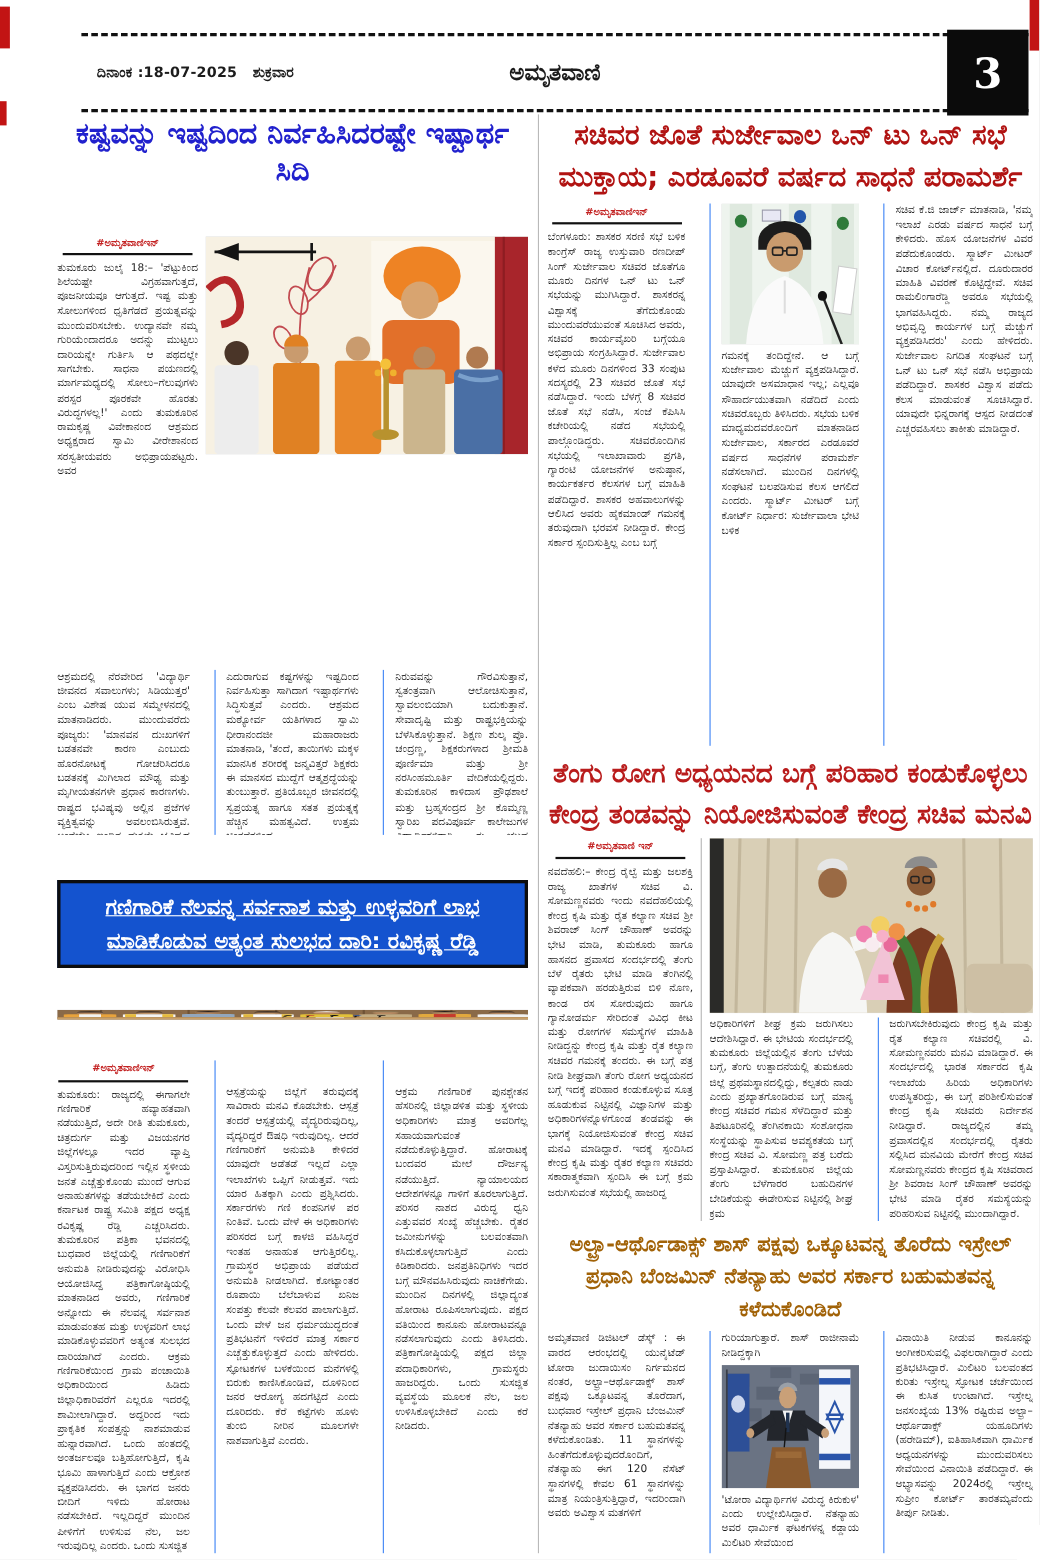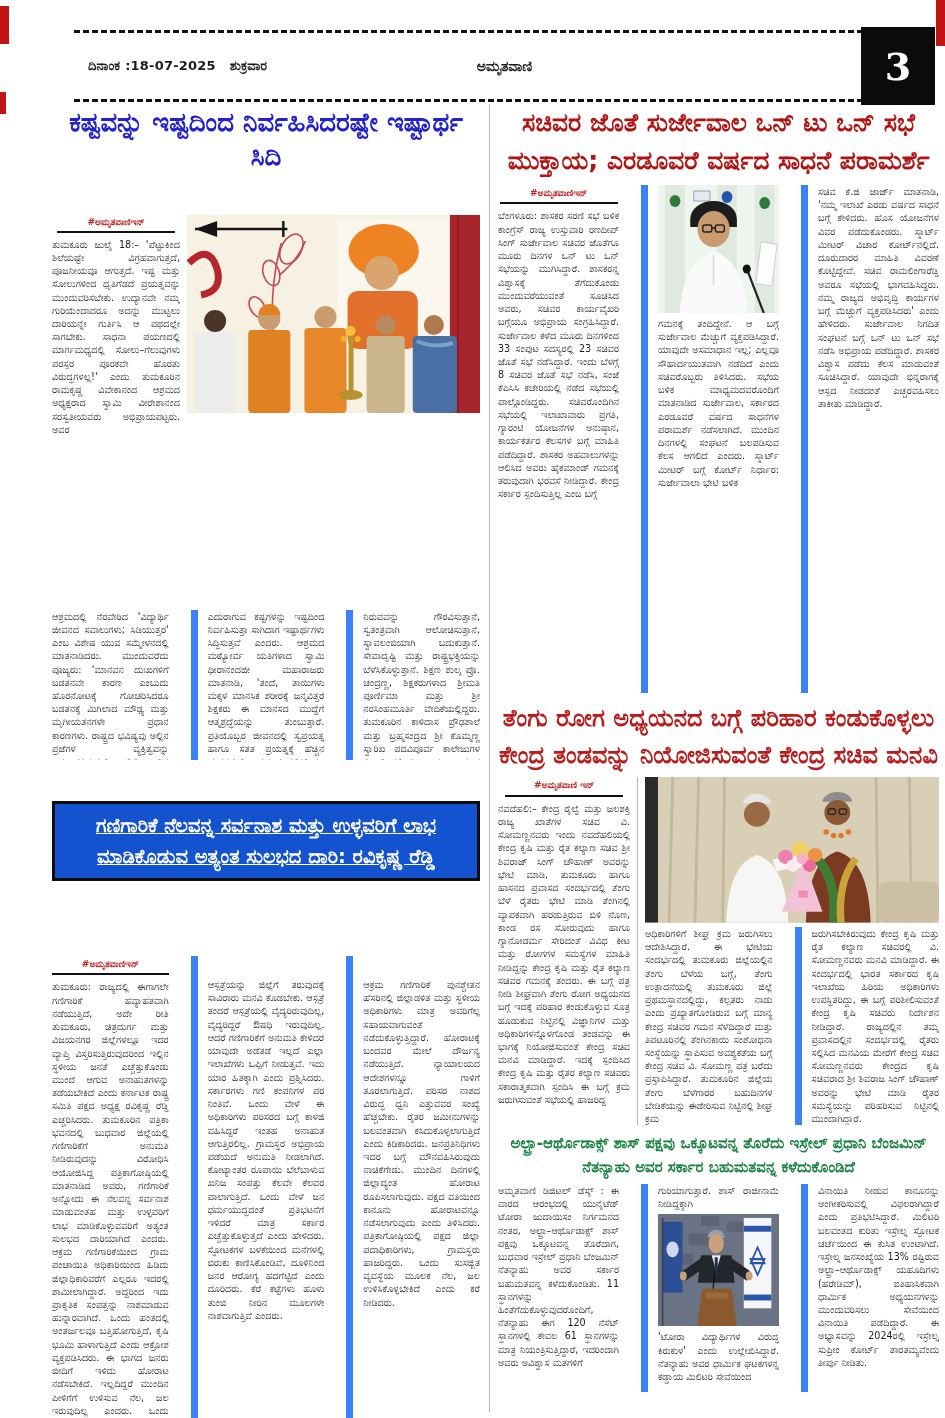--- a/index.html
+++ b/index.html
@@ -9,48 +9,48 @@
   .edge-mark.tl{left:0;top:6px;width:9px;height:38px;}
   .edge-mark.tl2{left:0;top:92px;width:6px;height:22px;}
   .edge-mark.tr{right:0;top:0;width:9px;height:46px;}
 
   
   .masthead-bar{position:absolute;top:30px;left:74px;right:10px;height:66px;
         border-top:3px dashed #111;border-bottom:3px dashed #111;
         display:flex;align-items:center;}
   .hdr-date{font-size:13px;font-weight:bold;margin-left:14px;letter-spacing:.2px;}
   .hdr-day{font-size:13px;font-weight:bold;margin-left:14px;}
-  .hdr-masthead{position:absolute;left:50%;transform:translateX(-50%);font-size:14px;font-weight:bold;}
+  .hdr-masthead{position:absolute;left:50%;transform:translateX(-50%);font-size:21px;font-weight:bold;}
   .hdr-pagenum{position:absolute;right:0;top:-6px;bottom:-6px;width:74px;background:#0b0b0b;color:#fff;
         display:flex;align-items:center;justify-content:center;
         font-family:"DejaVu Serif","Liberation Serif",serif;font-size:38px;font-weight:bold;}
 
   
   .content{position:absolute;top:104px;left:52px;right:6px;bottom:6px;display:flex;gap:9px;}
   .half-left{width:428px;flex:none;display:flex;flex-direction:column;gap:35px;}
   .half-right{flex:1;border-left:1px solid #b9b9b9;padding-left:8px;display:flex;flex-direction:column;}
 
   
   .hl{font-weight:bold;text-align:center;margin:0;}
   .hl-blue{color:#2121cd;font-size:26px;line-height:1.3;margin:2px 0 4px;}
   .hl-red{color:#b11312;font-size:25px;line-height:1.5;margin:0 0 4px;}
   .hl-green{color:#b91c1c;font-size:24px;line-height:1.55;margin:7px 0 3px;}
-  .hl-pink{color:#15803d;font-size:15px;line-height:1.55;margin:7px 0 5px;}
+  .hl-pink{color:#a16207;font-size:19px;line-height:1.55;margin:7px 0 5px;}
   .banner-blue{background:#1453cf;border:3px solid #0d0d0d;color:#fff;font-weight:bold;
         font-size:19.5px;line-height:1.6;text-align:center;padding:6px 4px;margin-top:6px;text-decoration:underline;}
 
   
   .byline{display:block;color:#c32222;font-weight:bold;font-size:9px;text-align:center;margin:2px 0 1px;}
   .byline-rule{border:0;border-top:2px solid #111;width:118px;margin:3px auto 5px;}
 
   
   .bt{font-size:9.6px;line-height:1.38;text-align:justify;letter-spacing:0;}
   .cols{display:flex;}
   .col{flex:1;min-width:0;overflow:hidden;}
-  .col + .col{border-left:7px solid #3b82f6;padding-left:10px;margin-left:22px;}
+  .col + .col{border-left:1px solid #3b82f6;padding-left:10px;margin-left:22px;}
   .clip{overflow:hidden;}
 
   
   .photo{position:relative;overflow:hidden;background:#ddd;}
   .photo svg{display:block;width:100%;height:100%;}
 
   .toprow{display:flex;gap:7px;margin-top:2px;}
   .vcol1{width:128px;flex:none;}
   .photo-viv{flex:1;height:198px;}
   .viv-body{height:150px;margin-top:5px;}

